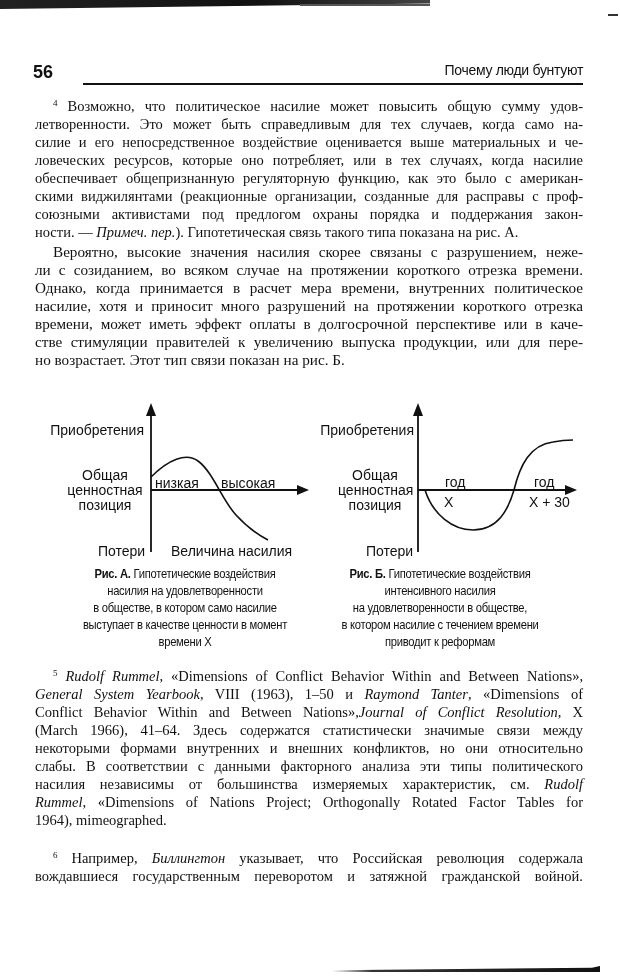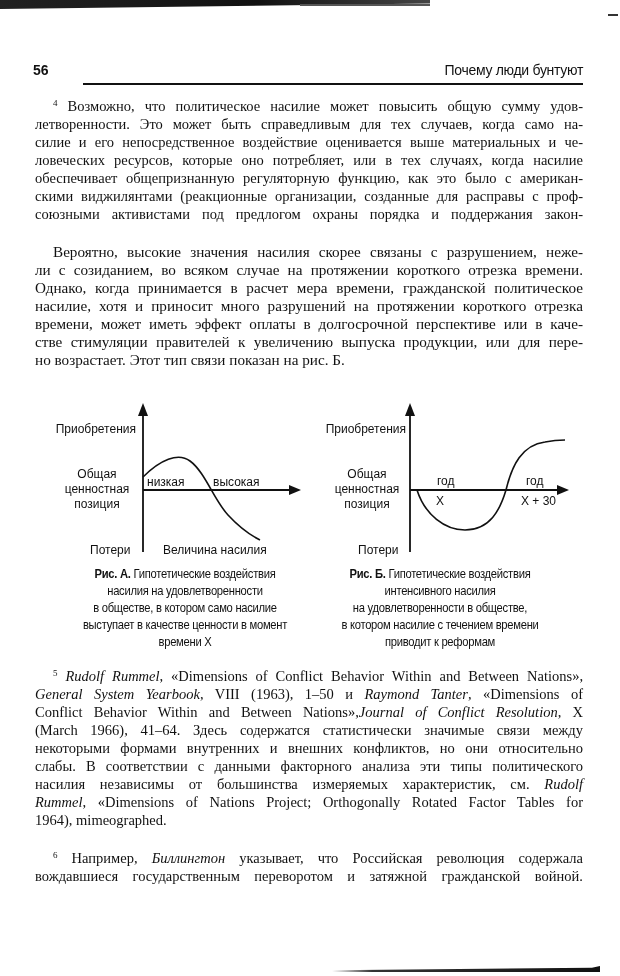--- a/index.html
+++ b/index.html
@@ -8,34 +8,34 @@
     background: linear-gradient(to right, #222 0%, #111 60%, #444 100%);
     clip-path: polygon(0 0, 100% 0, 100% 40%, 0 100%); }
   .scan-top2 { position: absolute; left: 300px; top: 4px; width: 130px; height: 2px; background:#555; }
   .scan-right { position: absolute; left: 608px; top: 14px; width: 10px; height: 2px; background: #333; }
   .scan-bottom { position: absolute; left: 332px; top: 966px; width: 268px; height: 6px;
     background: linear-gradient(to right, #fff 0%, #333 15%, #111 100%);
     clip-path: polygon(0 70%, 97% 30%, 100% 0, 100% 100%, 0 100%); }
 
   .header { position: absolute; left: 33px; top: 62px; width: 550px; height: 24px; }
   .page-num { position: absolute; left: 0; top: 0; font-family: "Liberation Sans", sans-serif;
-    font-weight: bold; font-size: 14px; }
+    font-weight: bold; font-size: 18px; }
   .running-title { position: absolute; right: 0; top: 0; font-family: "Liberation Sans", sans-serif;
     font-size: 14px; letter-spacing: -0.3px; }
   .header-rule { position: absolute; left: 50px; right: 0; top: 21px; height: 1.5px; background: #111; }
 
   .body-text { position: absolute; left: 35px; width: 548px; font-family: "Liberation Serif", serif;
     font-size: 15.2px; line-height: 18px; text-align: justify; }
   .fn { font-size: 14.5px; line-height: 18px; }
   .line { display: block; text-align: justify; text-align-last: justify; white-space: nowrap; }
   .line.last { text-align-last: left; }
   sup { font-size: 9px; vertical-align: 5px; line-height: 0; }
   i { font-style: italic; }
 
-  .fig { position: absolute; font-family: "Liberation Sans", sans-serif; font-size: 12px; }
+  .fig { position: absolute; font-family: "Liberation Sans", sans-serif; font-size: 14px; margin-left: 8px; }
   .fig svg { position: absolute; left: 0; top: 0; overflow: visible; }
   .lbl { position: absolute; white-space: nowrap; }
   .lbl.c { text-align: center; }
   .lbl.r { text-align: right; }
 
   .caption { position: absolute; font-family: "Liberation Sans", sans-serif; font-size: 12.2px;
     line-height: 17px; text-align: center; letter-spacing: -0.3px; transform: scaleX(0.92); transform-origin: center top; }
   .caption b { font-weight: bold; }
 </style>
 </head>
@@ -53,26 +53,27 @@
 </div>
 
 <div class="body-text fn" style="top:97px;">
   <span class="line" style="padding-left:18px;"><sup>4</sup> <span>Возможно, что политическое насилие может повысить общую сумму удов-</span></span>
   <span class="line">летворенности. Это может быть справедливым для тех случаев, когда само на-</span>
   <span class="line">силие и его непосредственное воздействие оценивается выше материальных и че-</span>
   <span class="line">ловеческих ресурсов, которые оно потребляет, или в тех случаях, когда насилие</span>
   <span class="line">обеспечивает общепризнанную регуляторную функцию, как это было с американ-</span>
   <span class="line">скими виджилянтами (реакционные организации, созданные для расправы с проф-</span>
   <span class="line">союзными активистами под предлогом охраны порядка и поддержания закон-</span>
+  <span class="line last"><span>ности. — </span><i>Примеч. пер.</i><span>). Гипотетическая связь такого типа показана на рис. А.</span></span>
 </div>
 
 <div class="body-text" style="top:243px;">
   <span class="line" style="padding-left:18px;">Вероятно, высокие значения насилия скорее связаны с разрушением, неже-</span>
   <span class="line">ли с созиданием, во всяком случае на протяжении короткого отрезка времени.</span>
-  <span class="line">Однако, когда принимается в расчет мера времени, гражданской политическое</span>
+  <span class="line">Однако, когда принимается в расчет мера времени, внутренних политическое</span>
   <span class="line">насилие, хотя и приносит много разрушений на протяжении короткого отрезка</span>
   <span class="line">времени, может иметь эффект оплаты в долгосрочной перспективе или в каче-</span>
   <span class="line">стве стимуляции правителей к увеличению выпуска продукции, или для пере-</span>
   <span class="line last">но возрастает. Этот тип связи показан на рис. Б.</span>
 </div>
 
 <div class="fig" style="left:0; top:0; width:310px; height:570px;">
   <svg width="310" height="570">
 
     <line x1="143" y1="412" x2="143" y2="552" stroke="#111" stroke-width="1.8"></line>

